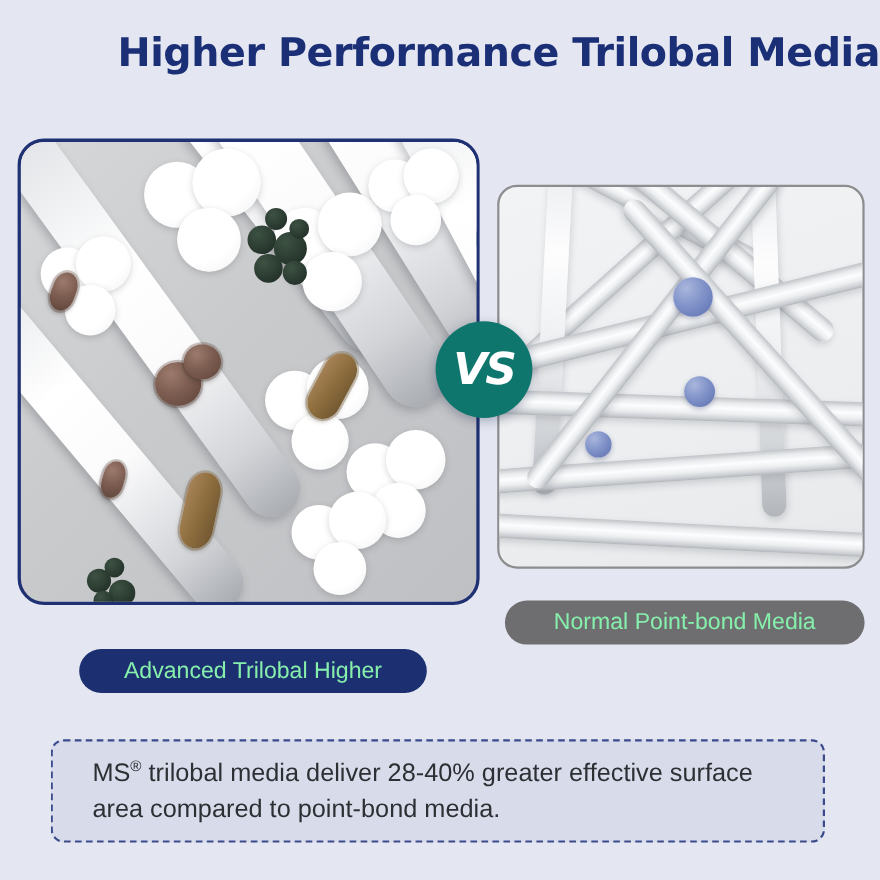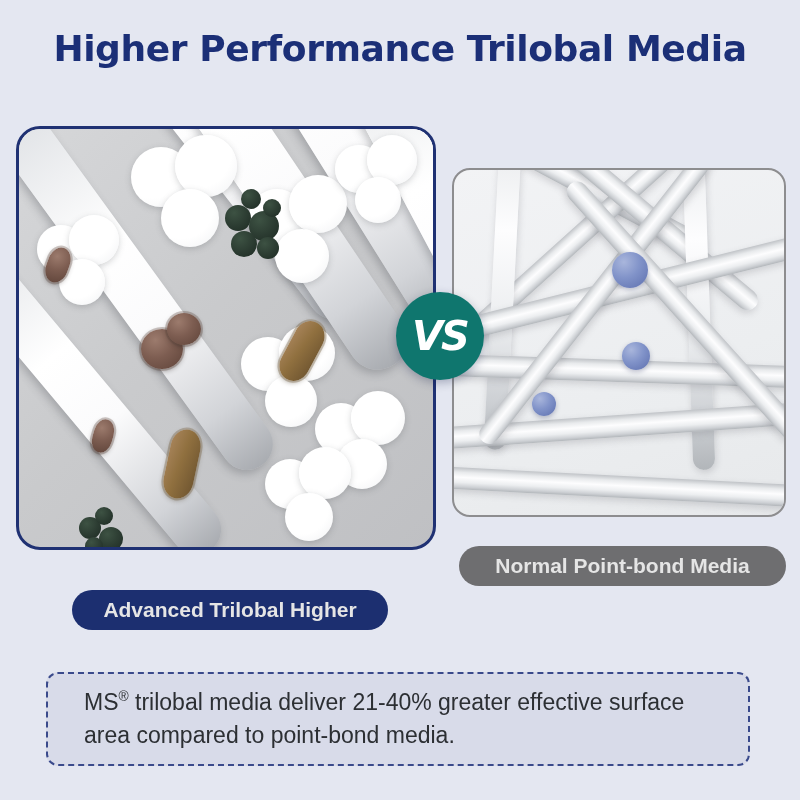--- a/index.html
+++ b/index.html
@@ -14,21 +14,21 @@
     overflow: hidden;
     position: relative;
   }
 
   
   .page-title {
     position: absolute;
     top: 28px;
     left: 0;
     width: 800px;
-    text-align: center;
+    text-align: right;
     font-size: 36px;
     font-weight: bold;
     letter-spacing: -0.4px;
     color: #1b2f77;
     font-family: "DejaVu Sans", sans-serif;
   }
 
   
   .panel-left {
     position: absolute;
@@ -145,25 +145,24 @@
     letter-spacing: -2px;
     line-height: 1;
   }
 
   
   .pill {
     position: absolute;
     display: flex;
     align-items: center;
     justify-content: center;
-    color: #e5e5e5;
+    color: #86efac;
     font-size: 21px;
     border-radius: 22px;
     white-space: nowrap;
-    font-weight: bold;
   }
   .pill-left {
     left: 72px; top: 590px;
     width: 316px; height: 40px;
     background: #1c2f70;
   }
   .pill-right {
     left: 459px; top: 546px;
     width: 327px; height: 40px;
     background: #6e6e70;
@@ -294,15 +293,15 @@
 <div class="vs-badge">
   <span class="vs-text">VS</span>
 </div>
 
 <div class="pill pill-left">Advanced Trilobal Higher</div>
 
 <div class="pill pill-right">Normal Point-bond Media</div>
 
 <div class="caption-box">
   <div class="caption-text">
-    <span>MS</span><sup>®</sup><span> trilobal media deliver 21-40% greater effective surface area compared to point-bond media.</span>
+    <span>MS</span><sup>®</sup><span> trilobal media deliver 28-40% greater effective surface area compared to point-bond media.</span>
   </div>
 </div>
 
 </body></html>

